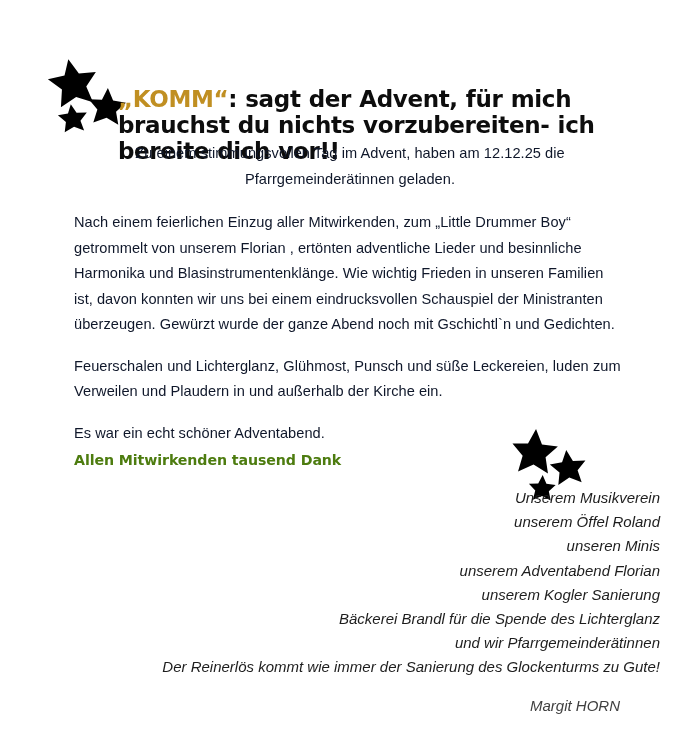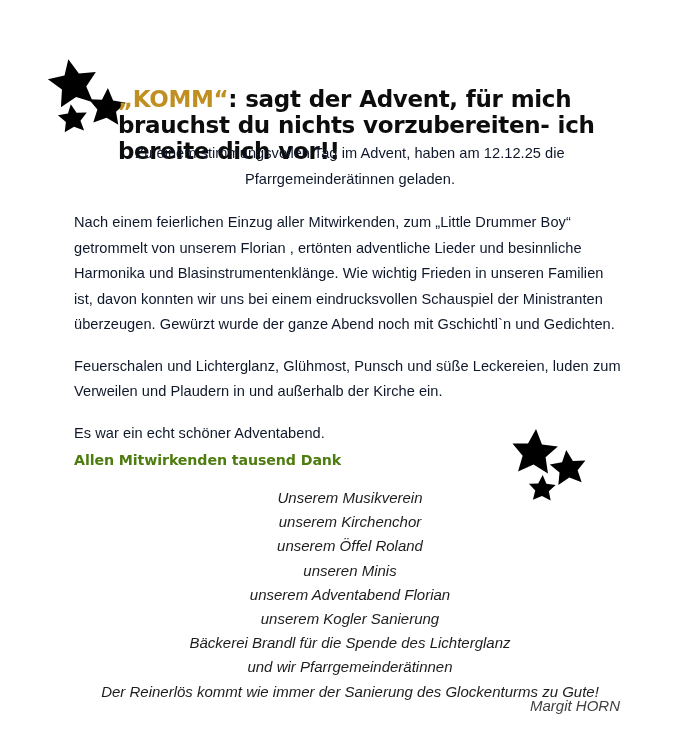--- a/index.html
+++ b/index.html
@@ -94,21 +94,21 @@
     letter-spacing: -0.1px;
     color: #4d7c0f;
   }
 
   
   .credits {
     position: absolute;
     left: 40px;
     top: 486px;
     width: 620px;
-    text-align: center;
+    text-align: right;
   }
   .credits .line {
     font-style: italic;
     font-size: 15px;
     line-height: 24.2px;
     color: #1d1d1d;
     white-space: nowrap;
   }
 
   .signature {
@@ -162,21 +162,20 @@
 
         <path d="M56 23 L61.5 34.5 L74 35.3 L65.2 44.3 L68 56.5 L56.2 50.5 L44.5 56.8 L47 44.5 L38.2 35.5 L50.6 34.6 Z" transform="rotate(-6 56 40)"></path>
 
         <path d="M30 48 L34.2 56.6 L43.5 57.2 L37 63.8 L39.3 73 L30.4 68.9 L21.5 73.2 L23.4 63.9 L16.7 57.5 L26 56.8 Z" transform="rotate(3 30 61)"></path>
       </g>
     </svg>
   </div>
 
   <div class="credits">
     <div class="line">Unserem Musikverein</div>
-    <div class="line">unserem Kirchenchor</div>
     <div class="line">unserem Öffel Roland</div>
     <div class="line">unseren Minis</div>
     <div class="line">unserem Adventabend Florian</div>
     <div class="line">unserem Kogler Sanierung</div>
     <div class="line">Bäckerei Brandl für die Spende des Lichterglanz</div>
     <div class="line">und wir Pfarrgemeinderätinnen</div>
     <div class="line">Der Reinerlös kommt wie immer der Sanierung des Glockenturms zu Gute!</div>
   </div>
 
   <div class="signature">Margit HORN</div>

